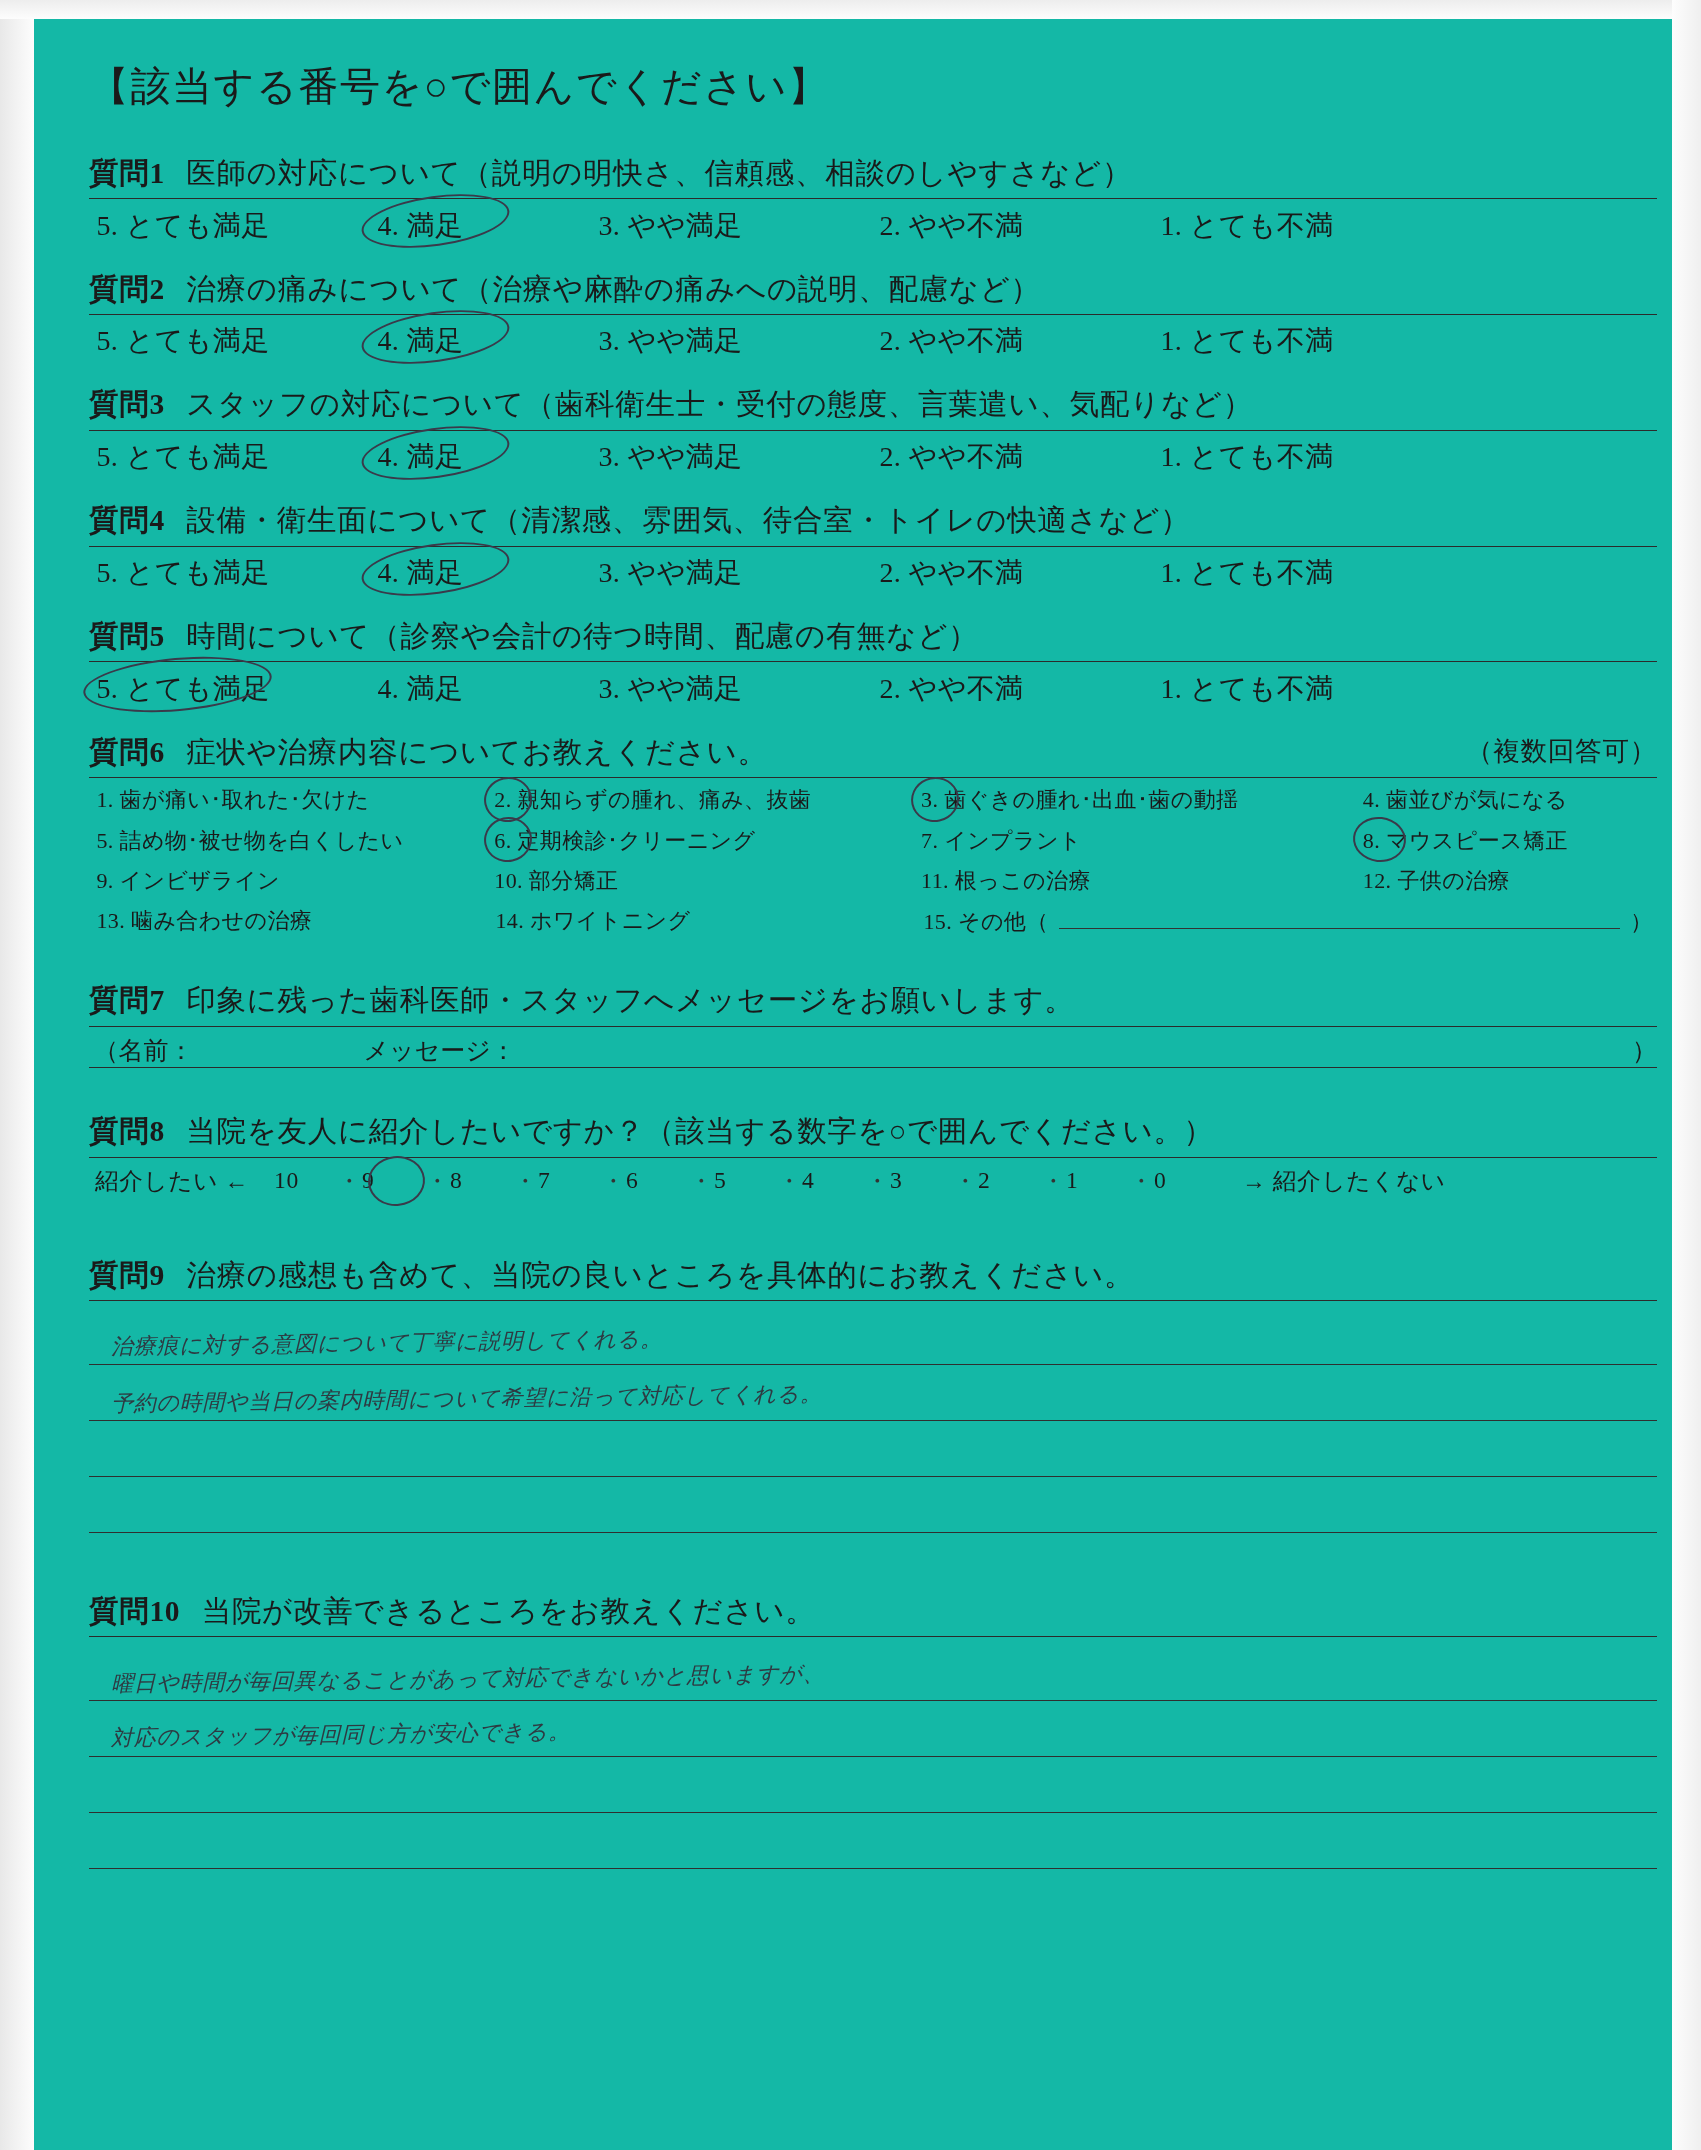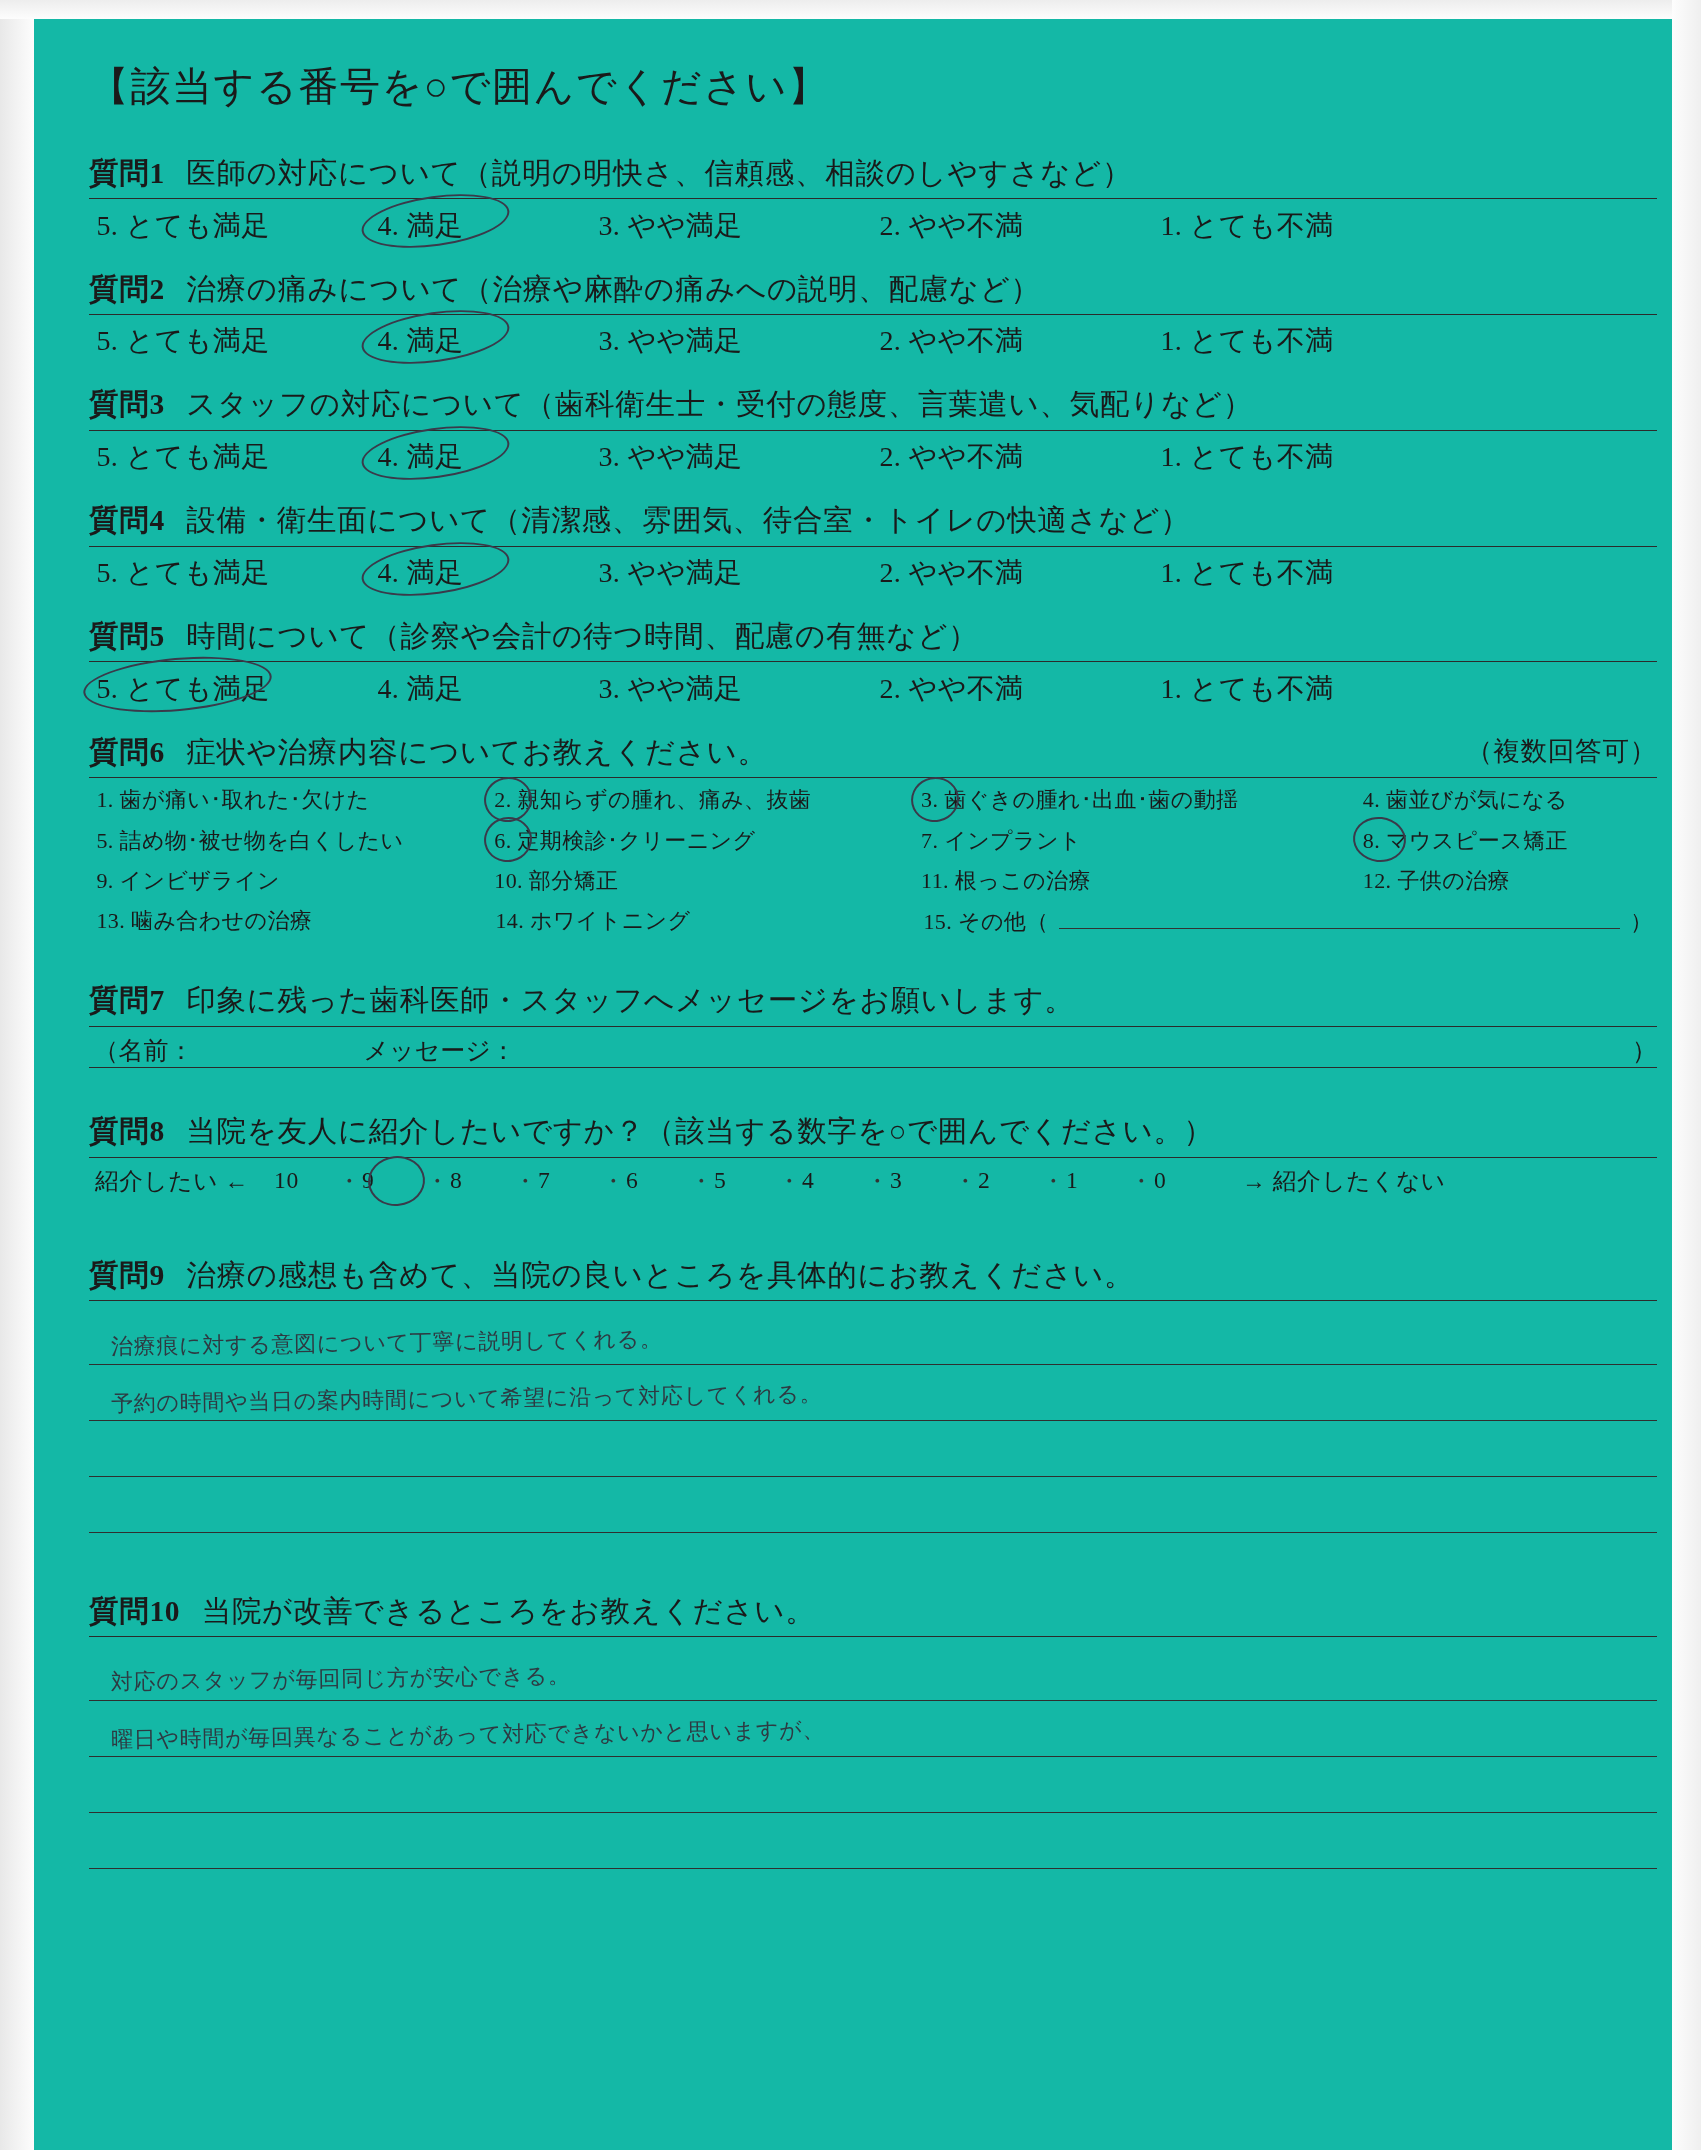--- a/index.html
+++ b/index.html
@@ -191,20 +191,21 @@
     top: -11.8px;
     width: 53px;
     height: 46px;
     transform: rotate(-6deg);
   }
 
   
   .write-lines {
     margin-top: 3px;
     position: relative;
+    font-style: italic;
   }
   .write-line {
     border-bottom: 1.5px solid #2f2f2f;
     height: 55px;
     position: relative;
   }
   .hand {
     position: absolute;
     left: 22px;
     bottom: 5.9px;
@@ -461,24 +462,24 @@
     <div class="spacer-md"></div>
 
     <div class="question-block">
       <div class="q-head">
         <span class="q-label">質問10</span>
         <span>当院が改善できるところをお教えください。</span>
       </div>
       <div class="rule"></div>
       <div class="write-lines">
         <div class="write-line">
+          <span class="hand">曜日や時間が毎回異なることがあって対応できないかと思いますが、</span>
+        </div>
+        <div class="write-line">
           <span class="hand">対応のスタッフが毎回同じ方が安心できる。</span>
-        </div>
-        <div class="write-line">
-          <span class="hand">曜日や時間が毎回異なることがあって対応できないかと思いますが、</span>
         </div>
         <div class="write-line">
           <span class="hand"></span>
         </div>
         <div class="write-line">
           <span class="hand"></span>
         </div>
       </div>
     </div>
 

